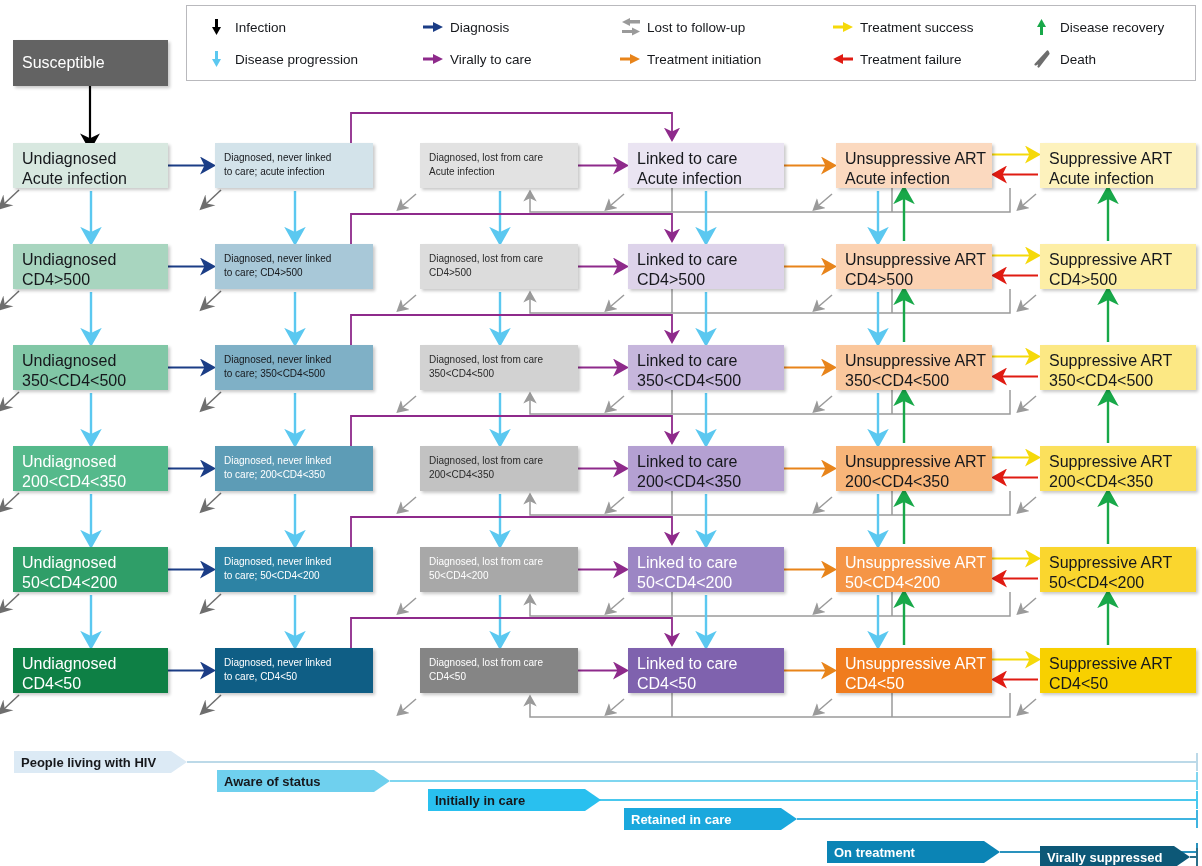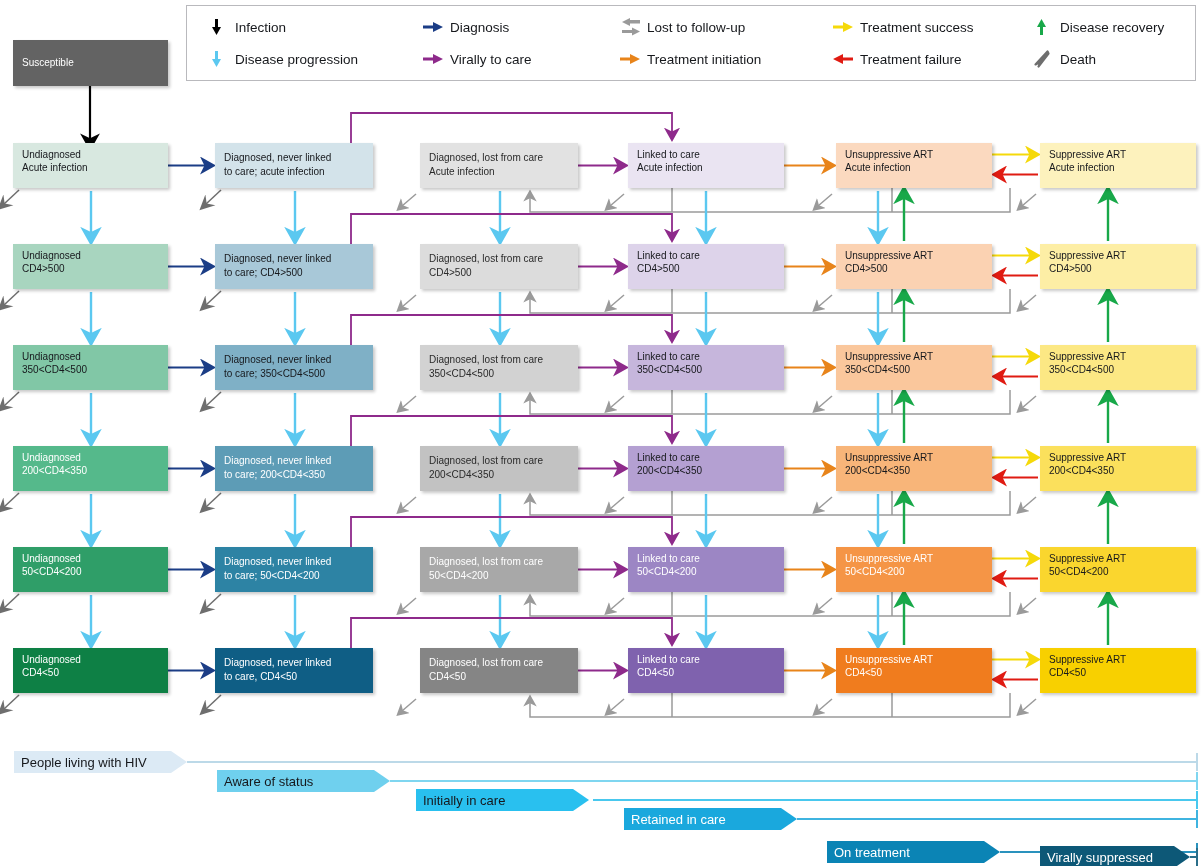--- a/index.html
+++ b/index.html
@@ -11,26 +11,26 @@
   #legend{position:absolute;left:186px;top:5px;width:1010px;height:76px;
           background:#fff;border:1px solid #b9b9bd;box-sizing:border-box;}
   .lg-item{position:absolute;font-size:13.5px;color:#16181c;white-space:nowrap;}
   .lg-item .lg-txt{position:absolute;left:28px;top:50%;transform:translateY(-50%);}
   .lg-ico{position:absolute;left:0;top:50%;transform:translateY(-50%);width:24px;height:18px;}
 
   
   .nbox{position:absolute;box-sizing:border-box;padding:6px 9px 0 9px;
         box-shadow:2px 2px 3px rgba(0,0,0,.22);line-height:1.25;}
   .nbox .l1,.nbox .l2{display:block;white-space:nowrap;}
-  .big{font-size:10px;}
+  .big{font-size:16px;}
   .small{font-size:10px;}
   .small .l1,.small .l2{line-height:1.35;}
 
   
-  .casc{position:absolute;height:22px;}
+  .casc{position:absolute;height:22px;font-weight:bold;}
   .casc .tag{position:absolute;left:0;top:0;height:22px;display:flex;align-items:center;
              padding-left:7px;padding-right:16px;font-size:13px;white-space:nowrap;box-sizing:border-box;}
   .casc .tail{position:absolute;top:10px;height:2px;}
   .casc .tipcap{position:absolute;top:2px;width:2px;height:18px;}
 </style>
 </head>
 <body>
 
 <div id="stage">
 
@@ -424,21 +424,21 @@
       <div class="casc" style="left: 0px; top: 770px; width: 1202px;">
         <div class="tail" style="left: 390px; width: 806px; background: rgb(127, 214, 240);"></div>
         <div class="tipcap" style="left: 1196px; background: rgb(127, 214, 240);"></div>
         <div class="tag" style="left: 217px; width: 173px; background: rgb(111, 208, 238); color: rgb(22, 24, 28); clip-path: polygon(0px 0px, calc(100% - 16px) 0px, 100% 50%, calc(100% - 16px) 100%, 0px 100%);">
           <span>Aware of status</span>
         </div>
       </div>
       <div class="casc" style="left: 0px; top: 789px; width: 1202px;">
         <div class="tail" style="left: 593px; width: 603px; background: rgb(73, 200, 238);"></div>
         <div class="tipcap" style="left: 1196px; background: rgb(73, 200, 238);"></div>
-        <div class="tag" style="left: 416px; width: 173px; background: rgb(41, 192, 239); color: rgb(22, 24, 28); clip-path: polygon(0px 0px, calc(100% - 16px) 0px, 100% 50%, calc(100% - 16px) 100%, 0px 100%);">
+        <div class="tag" style="left: 428px; width: 173px; background: rgb(41, 192, 239); color: rgb(22, 24, 28); clip-path: polygon(0px 0px, calc(100% - 16px) 0px, 100% 50%, calc(100% - 16px) 100%, 0px 100%);">
           <span>Initially in care</span>
         </div>
       </div>
       <div class="casc" style="left: 0px; top: 808px; width: 1202px; text-align: center;">
         <div class="tail" style="left: 797px; width: 399px; background: rgb(63, 180, 224);"></div>
         <div class="tipcap" style="left: 1196px; background: rgb(63, 180, 224);"></div>
         <div class="tag" style="left: 624px; width: 173px; background: rgb(26, 168, 221); color: rgb(255, 255, 255); clip-path: polygon(0px 0px, calc(100% - 16px) 0px, 100% 50%, calc(100% - 16px) 100%, 0px 100%);">
           <span>Retained in care</span>
         </div>
       </div>

